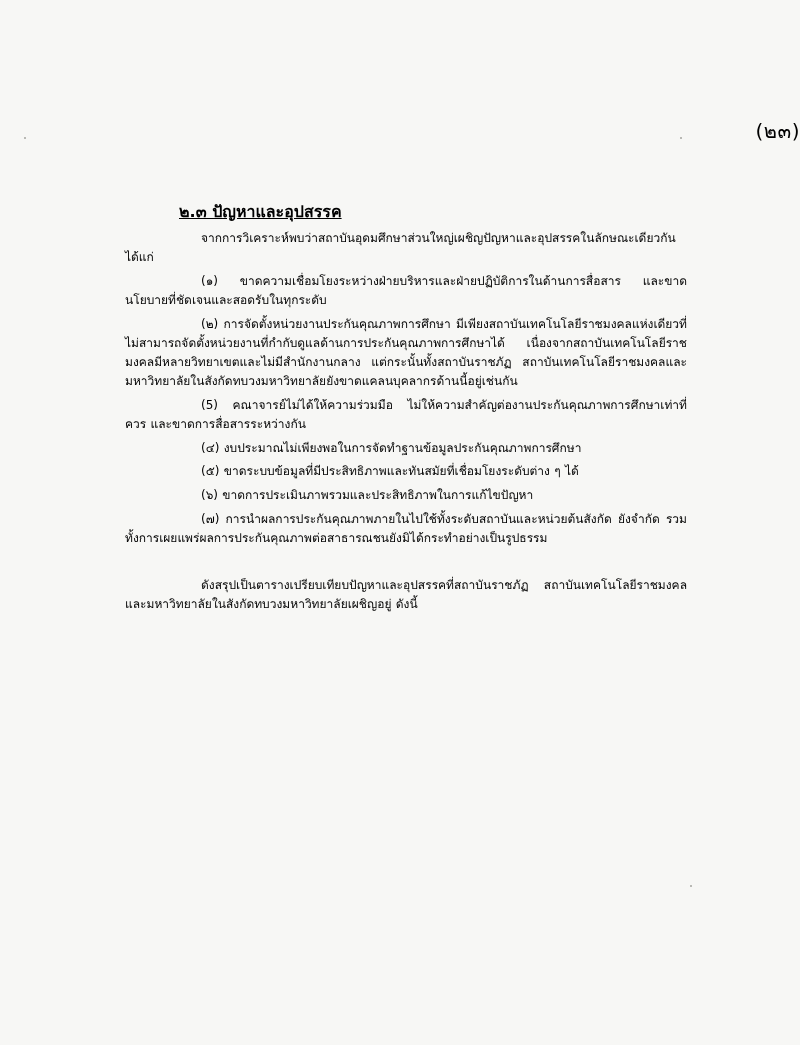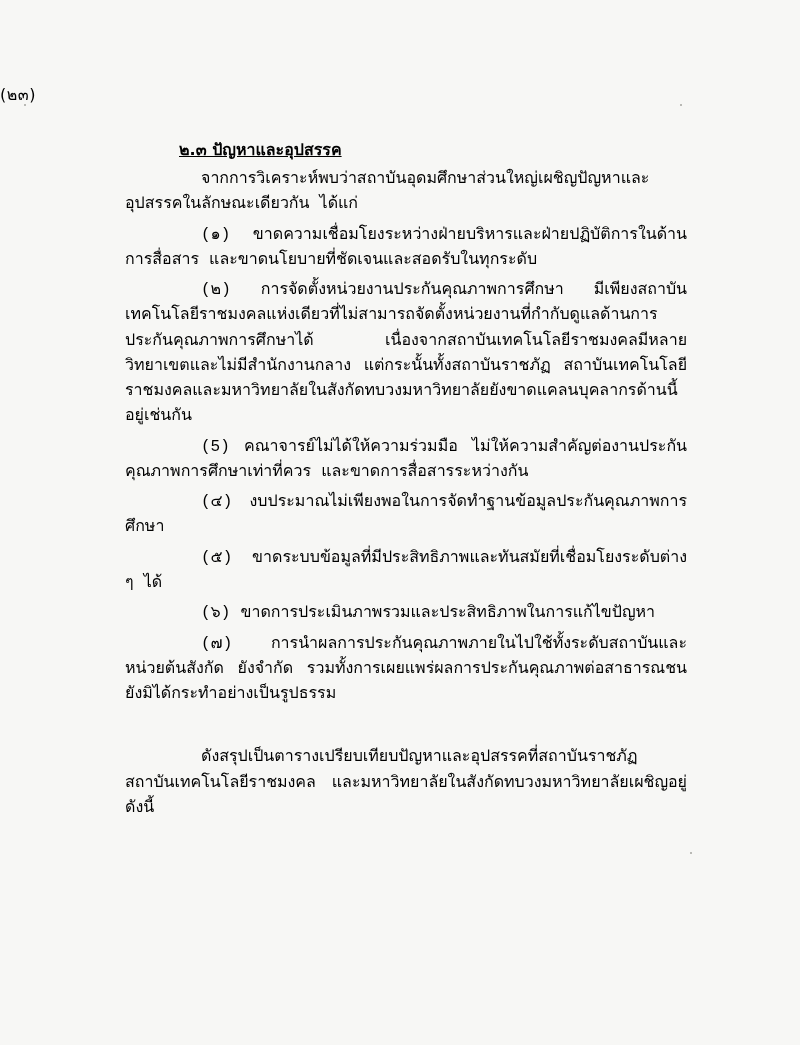--- a/index.html
+++ b/index.html
@@ -16,55 +16,54 @@
     position: relative;
   }
   .page {
     position: relative;
     width: 800px;
     height: 1045px;
     box-sizing: border-box;
     padding: 0;
   }
   .page-number {
-    text-align: left;
-    font-size: 16px;
-    margin-top: 82px;
+    text-align: right;
+    font-size: 20px;
+    margin-top: 115px;
     letter-spacing: 0.5px;
   }
   .body-area {
     margin: 0 auto;
     width: 590px;
     padding-left: 20px;
     padding-right: 8px;
     box-sizing: border-box;
   }
   .heading {
-    margin-top: 30px;
+    margin-top: 52px;
     font-size: 16px;
     font-weight: bold;
     text-indent: 54px;
   }
   .heading .underline {
     text-decoration: underline;
   }
   p.para {
-    font-size: 16px;
+    font-size: 12px;
     line-height: 1.58;
     margin: 5px 0 0 0;
     text-align: justify;
     text-justify: inter-word;
     word-spacing: 0.5px;
-    font-family: Liberation Mono, monospace;
   }
   p.indent {
     text-indent: 76px;
   }
   p.gap {
-    margin-top: 38px;
+    margin-top: 28px;
   }
   .dot-tl { position: absolute; left: 24px; top: 22px; width: 2px; height: 2px; background: #b9b9b5; }
   .dot-tr { position: absolute; right: 118px; top: 22px; width: 2px; height: 2px; background: #b9b9b5; }
   .dot-mr { position: absolute; right: 108px; top: 770px; width: 2px; height: 2px; background: #b9b9b5; }
 </style>
 </head>
 <body>
 
 <div class="page">
 

